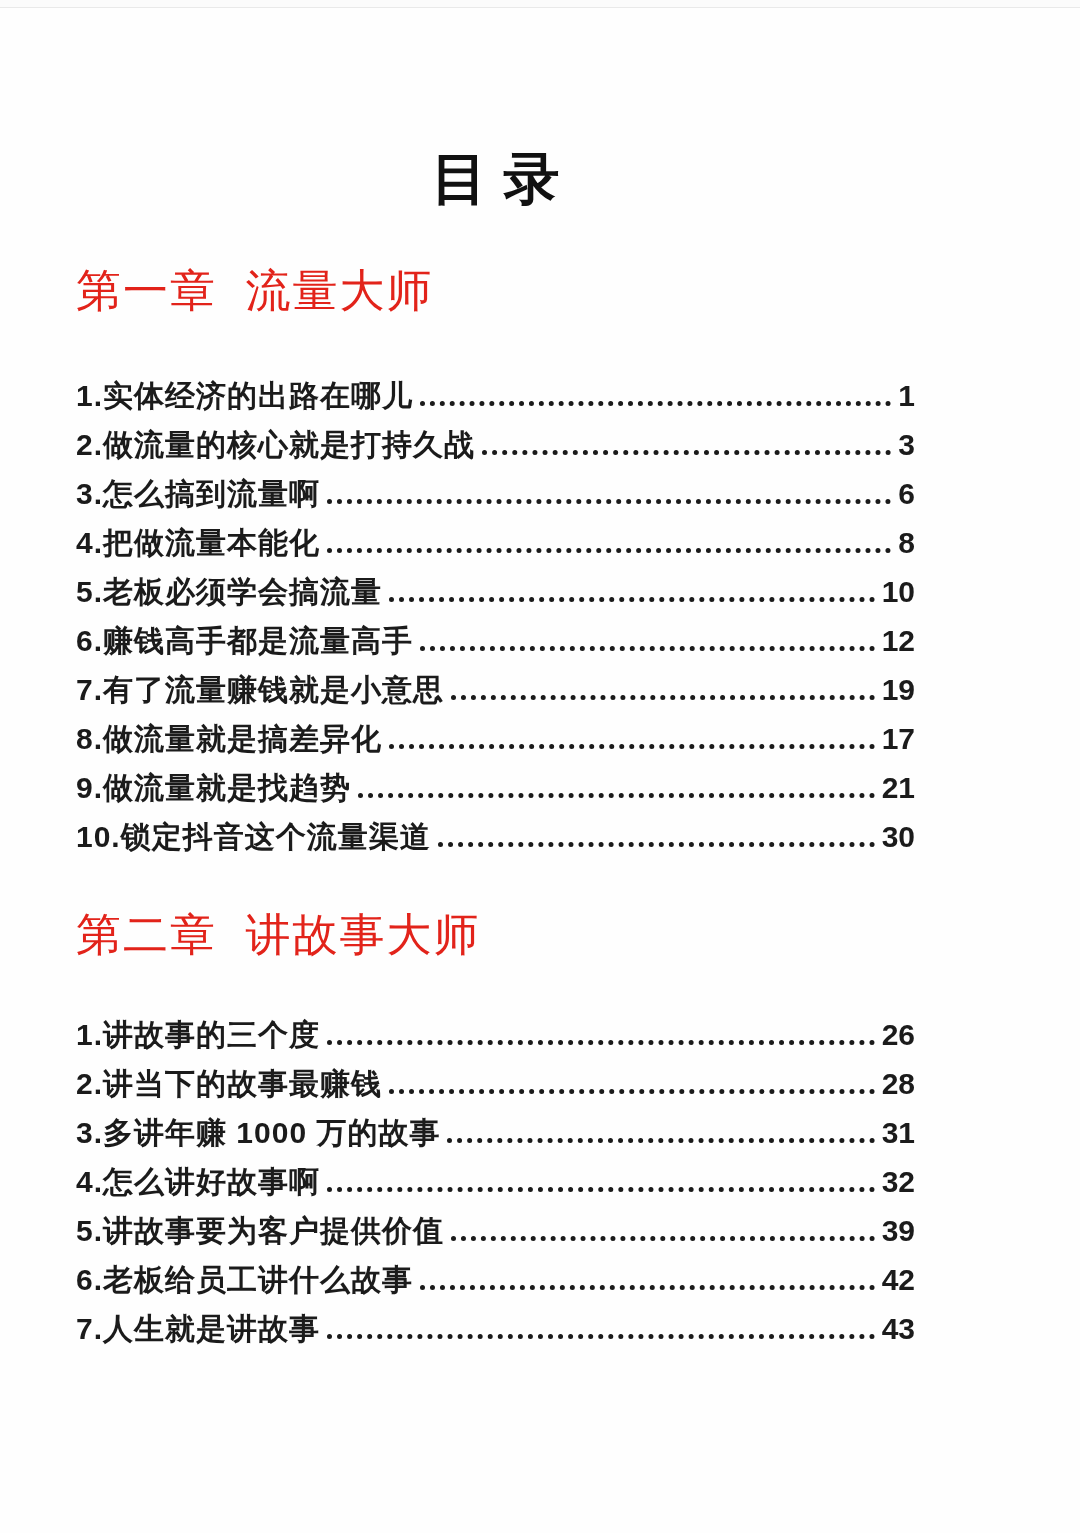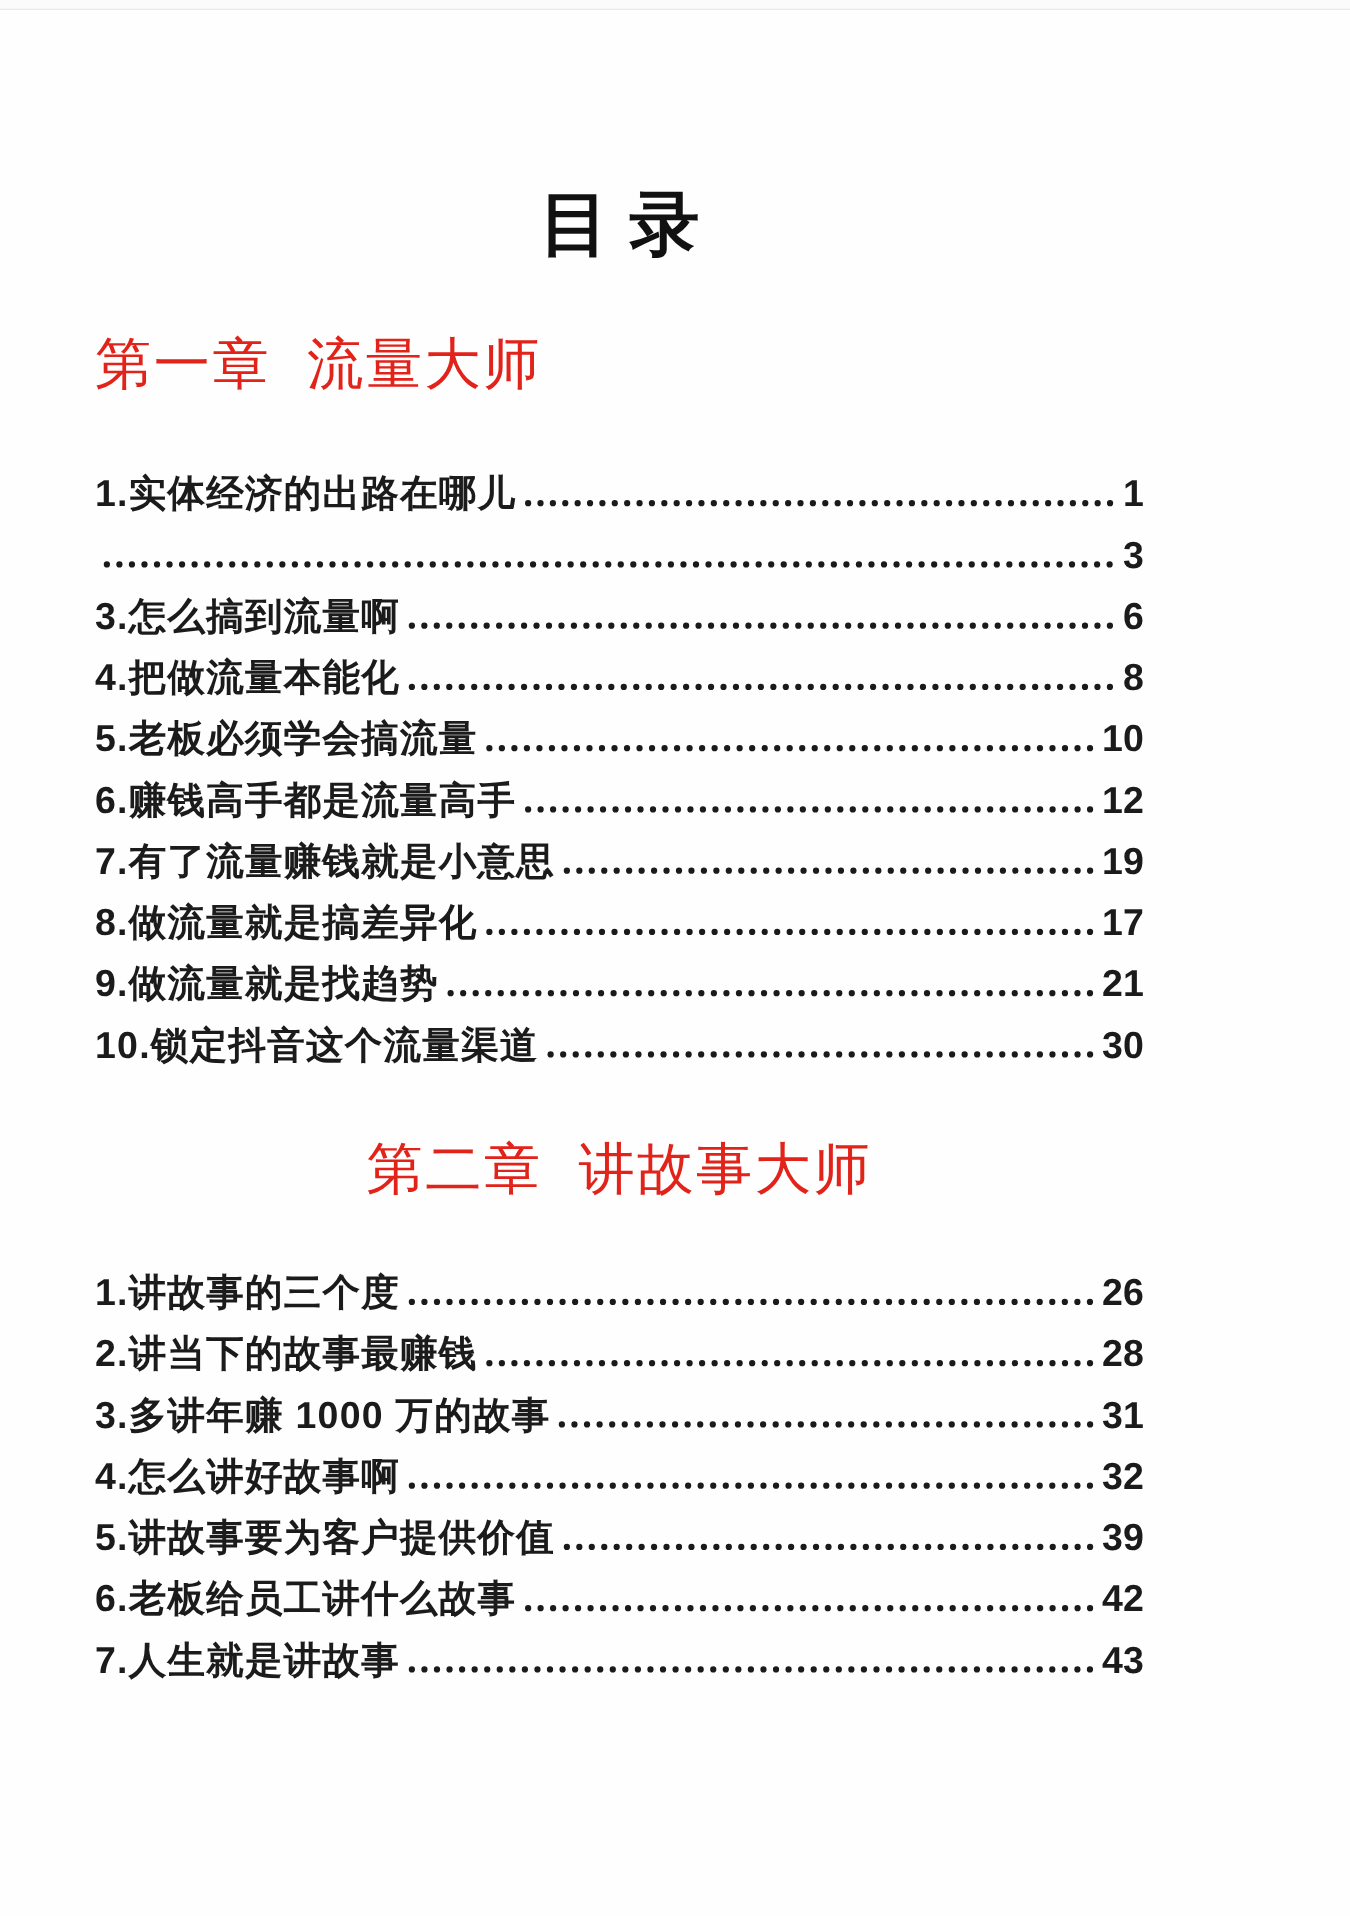--- a/index.html
+++ b/index.html
@@ -40,21 +40,20 @@
     margin-top: 56px;
     font-size: 45px;
     line-height: 1.1;
     font-weight: 400;
     color: #e2231a;
     word-spacing: 14px;
     letter-spacing: 2px;
   }
   .chapter-heading.second {
     margin-top: 58px;
-    text-align: center;
   }
   .toc-list {
     margin-top: 66px;
   }
   .toc-list.second {
     margin-top: 60px;
   }
   .toc-row {
     display: flex;
     align-items: baseline;
@@ -91,20 +90,21 @@
 
   <h2 class="chapter-heading">第一章 流量大师</h2>
 
   <div class="toc-list">
     <div class="toc-row">
       <span class="toc-label">1.实体经济的出路在哪儿</span>
       <span class="toc-dots"></span>
       <span class="toc-page">1</span>
     </div>
     <div class="toc-row">
+      <span class="toc-label">2.做流量的核心就是打持久战</span>
       <span class="toc-dots"></span>
       <span class="toc-page">3</span>
     </div>
     <div class="toc-row">
       <span class="toc-label">3.怎么搞到流量啊</span>
       <span class="toc-dots"></span>
       <span class="toc-page">6</span>
     </div>
     <div class="toc-row">
       <span class="toc-label">4.把做流量本能化</span>

